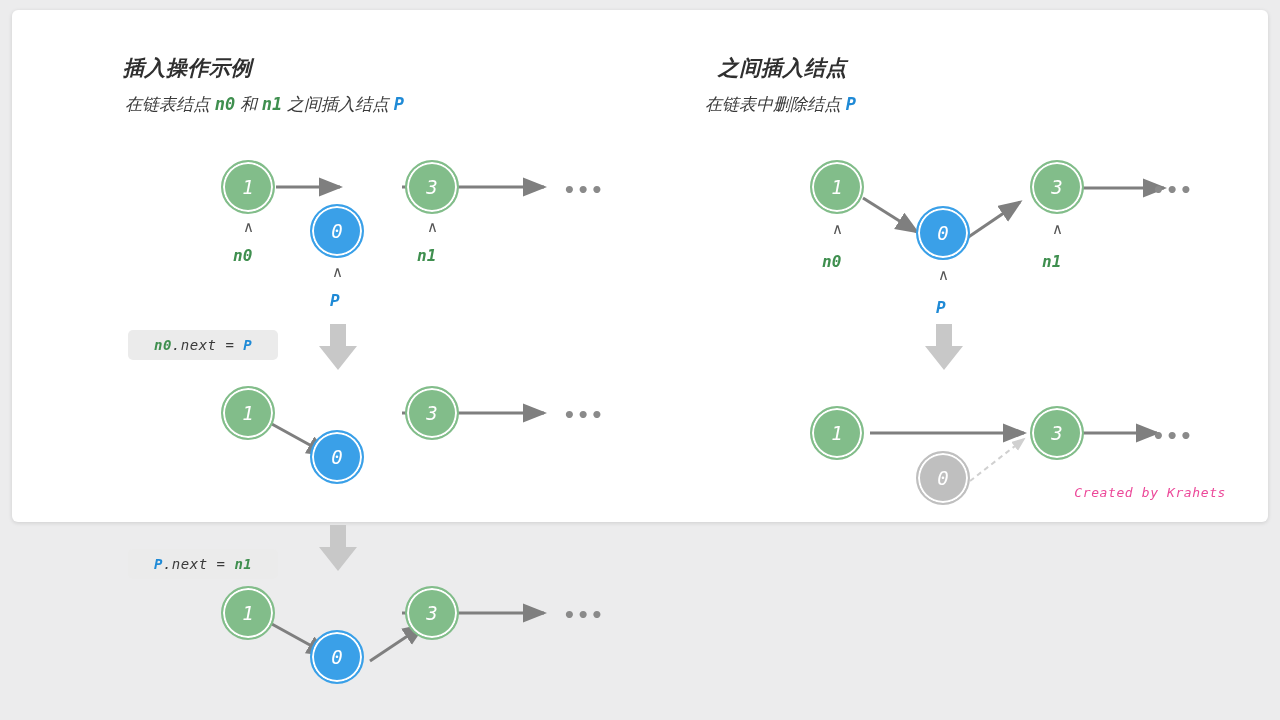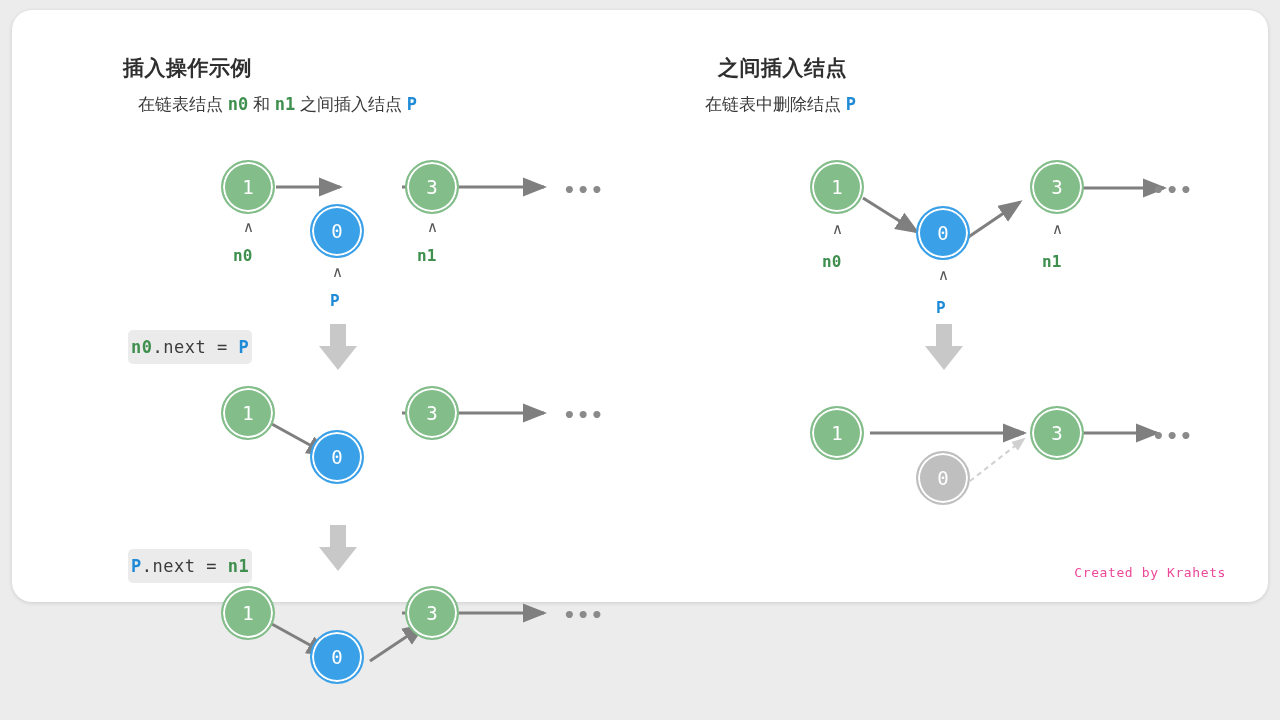--- a/index.html
+++ b/index.html
@@ -17,24 +17,25 @@
     position: relative;
     width: 1280px;
     height: 720px;
     background: #ececed;
   }
   .card {
     position: absolute;
     left: 12px;
     top: 10px;
     width: 1256px;
-    height: 592px;
+    height: 512px;
     background: #ffffff;
-    border-radius: 20px;
+    border-radius: 6px;
     box-shadow: 0 1px 4px rgba(0,0,0,0.13);
+    font-style: italic;
   }
 
   
   .col-title {
     position: absolute;
     font-size: 21px;
     font-weight: bold;
     color: #2f2f2f;
     letter-spacing: 0.5px;
     white-space: nowrap;
@@ -110,23 +111,23 @@
     letter-spacing: 1px;
     line-height: 1;
     font-family: "DejaVu Sans", sans-serif;
   }
 
   
   .code-chip {
     position: absolute;
     background: #ebebeb;
     border-radius: 5px;
-    padding: 7px 3px;
-    font-family: "DejaVu Sans Mono", monospace;
-    font-size: 17px;
+    padding: 7px 26px;
+    font-family: "DejaVu Sans Mono", monospace;
+    font-size: 14px;
     color: #3b3b3b;
     white-space: nowrap;
     letter-spacing: 0.5px;
   }
   .code-chip .g, .code-chip .b { font-weight: bold; }
 
   .down-arrow { position: absolute; }
 
   .credit {
     position: absolute;
@@ -140,21 +141,21 @@
   }
 </style>
 </head>
 <body>
 
 <div class="page">
   <div class="card">
 
     <div class="col-title" style="left:111px; top:44px;">插入操作示例</div>
 
-    <div class="col-sub" style="left:126px; top:83px;">
+    <div class="col-sub" style="left:113px; top:83px;">
       <span>在链表结点</span>
       <span class="mono g">n0</span>
       <span>和</span>
       <span class="mono g">n1</span>
       <span>之间插入结点</span>
       <span class="mono b">P</span>
     </div>
 
     <svg class="link" style="left:100px; top:140px;" width="500" height="80">
       <defs>

